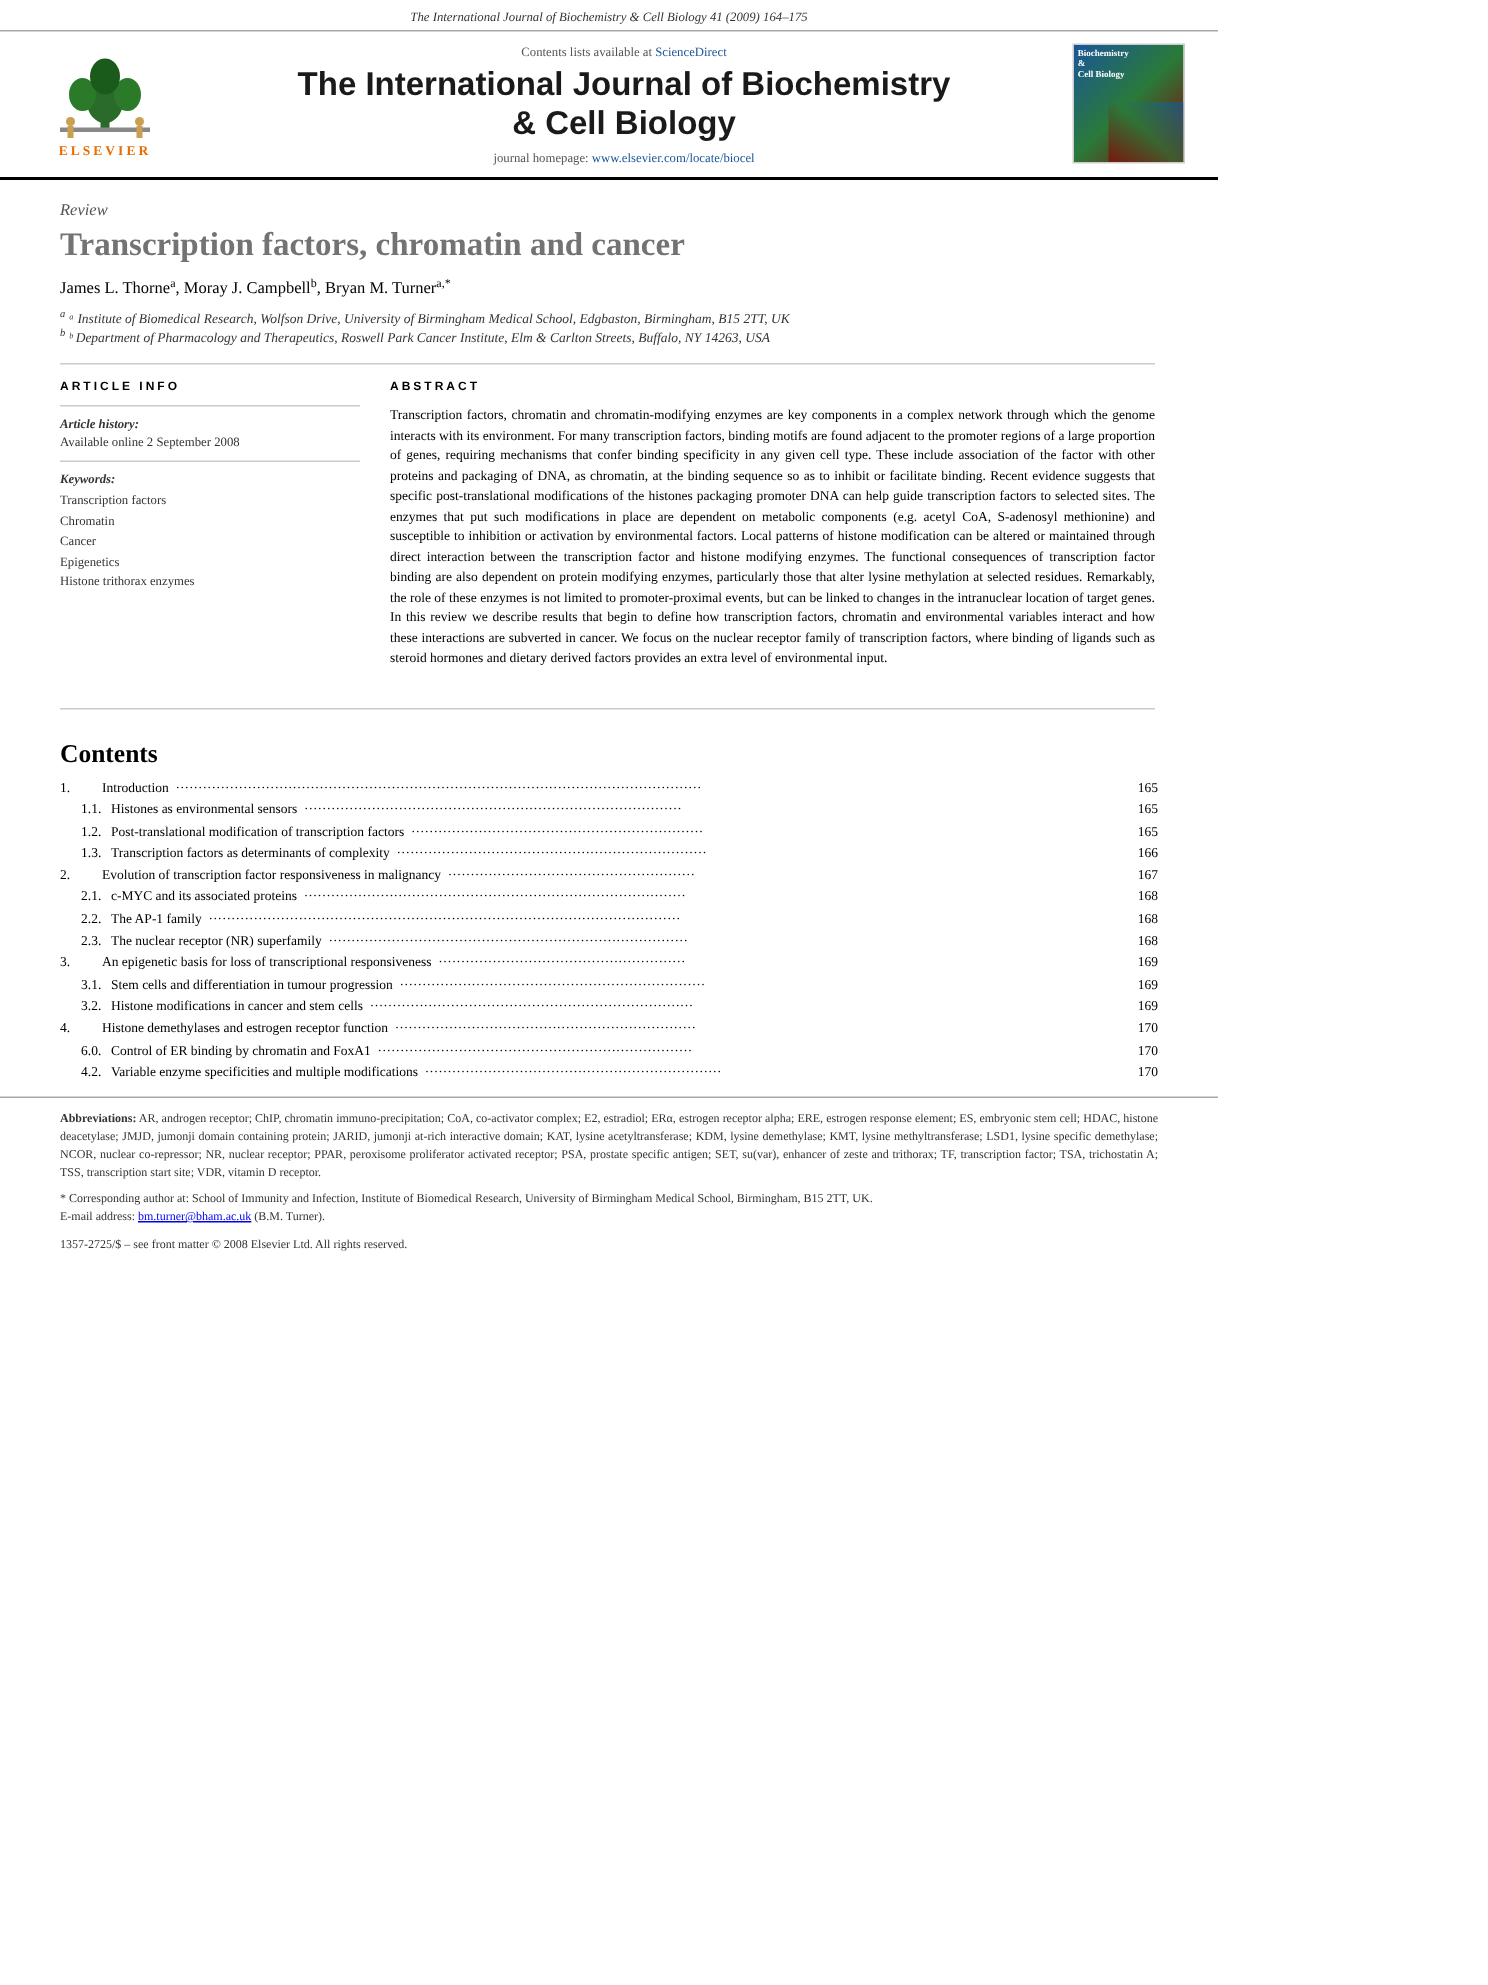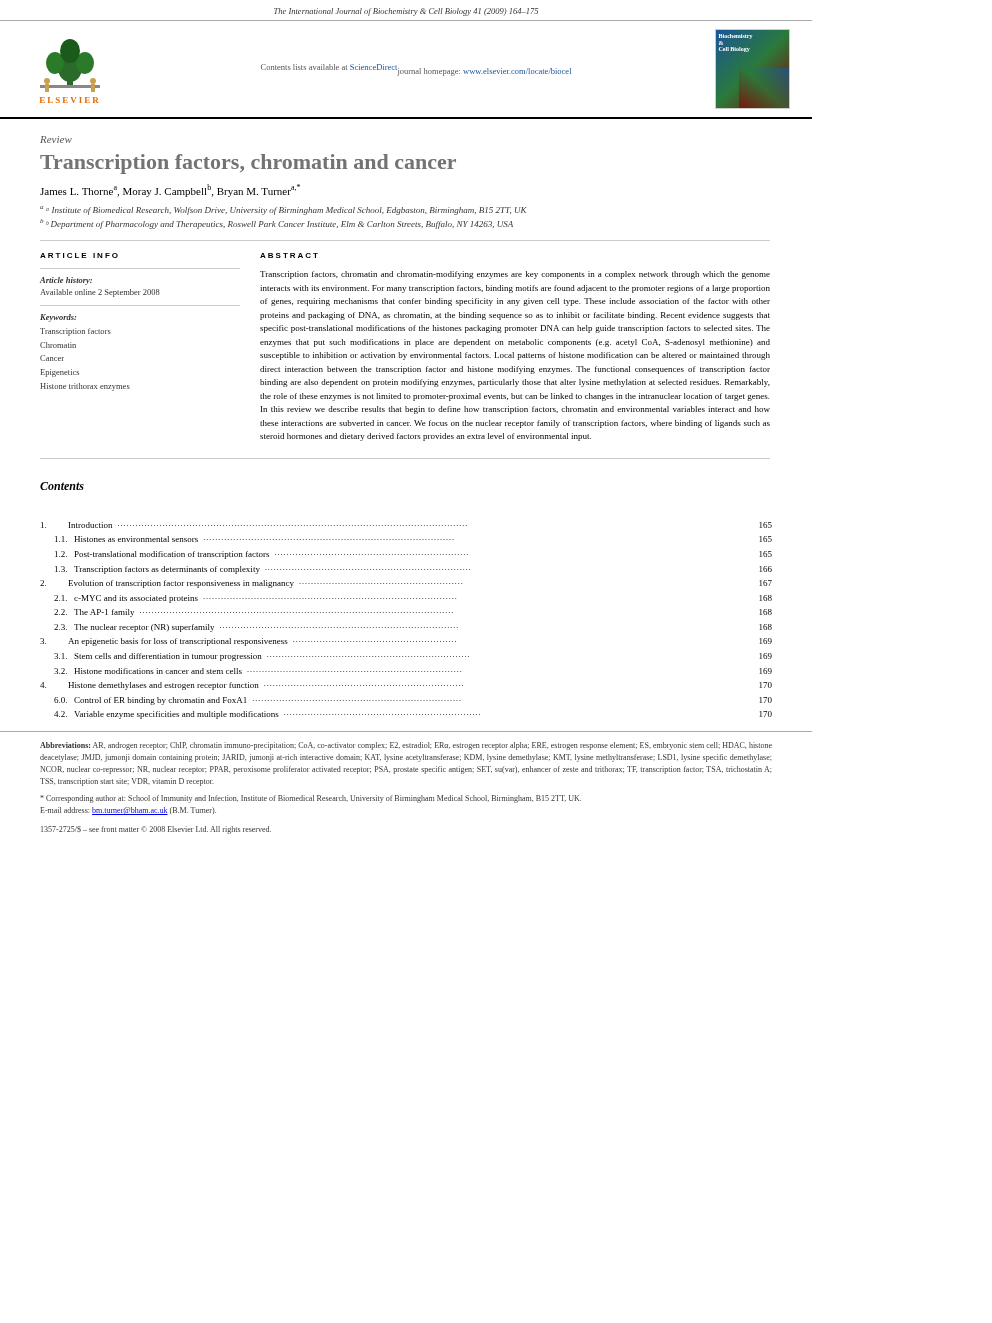--- a/index.html
+++ b/index.html
@@ -50,21 +50,21 @@
     .elsevier-text {
       font-size: 9px;
       font-weight: bold;
       color: #e86c00;
       letter-spacing: 2px;
       margin-top: 2px;
     }
     .journal-center {
       flex: 1;
       display: flex;
-      flex-direction: row;
+      flex-direction: column;
       align-items: center;
       justify-content: center;
       text-align: center;
     }
     .contents-line {
       font-size: 8.5px;
       color: #555;
       margin-bottom: 4px;
     }
     .contents-line a {
@@ -149,21 +149,21 @@
     .affiliations sup { font-size: 7px; }
     .divider-line {
       border: none;
       border-top: 1px solid #ccc;
       margin: 10px 0;
     }
     
     .two-col {
       display: flex;
       gap: 20px;
-      margin-bottom: 14px;
+      margin-bottom: 26px;
     }
     .left-col {
       width: 200px;
       flex-shrink: 0;
     }
     .right-col {
       flex: 1;
     }
     .section-header {
       font-size: 8px;
@@ -209,25 +209,24 @@
       font-size: 8.5px;
       color: #333;
       margin-top: 6px;
     }
     
     .contents-section {
       padding: 0 40px;
       margin-bottom: 10px;
     }
     .contents-title {
-      font-size: 12px;
+      font-size: 17px;
       font-weight: bold;
       color: #000;
-      margin-bottom: 25px;
-      font-style: italic;
+      margin-bottom: 6px;
     }
     .toc-item {
       display: flex;
       align-items: baseline;
       margin-bottom: 2px;
       font-size: 9px;
       line-height: 1.4;
     }
     .toc-num {
       min-width: 28px;
@@ -307,20 +306,24 @@
         <ellipse cx="58" cy="48" rx="3" ry="3" fill="#c8a050"></ellipse>
         <rect x="56" y="51" width="4" height="8" fill="#c8a050"></rect>
       </svg>
       <div class="elsevier-text">ELSEVIER</div>
     </div>
 
     <div class="journal-center">
       <div class="contents-line">
         <span>Contents lists available at</span>
         <a href="#">ScienceDirect</a>
+      </div>
+      <div class="journal-title-main">
+        <span>The International Journal of Biochemistry</span><br>
+        <span>&amp; Cell Biology</span>
       </div>
       <div class="journal-homepage">
         <span>journal homepage:</span>
         <a href="#">www.elsevier.com/locate/biocel</a>
       </div>
     </div>
 
     <div class="journal-cover">
       <div class="cover-img">
         <div class="cover-label">Biochemistry<br>&amp;<br>Cell Biology</div>

